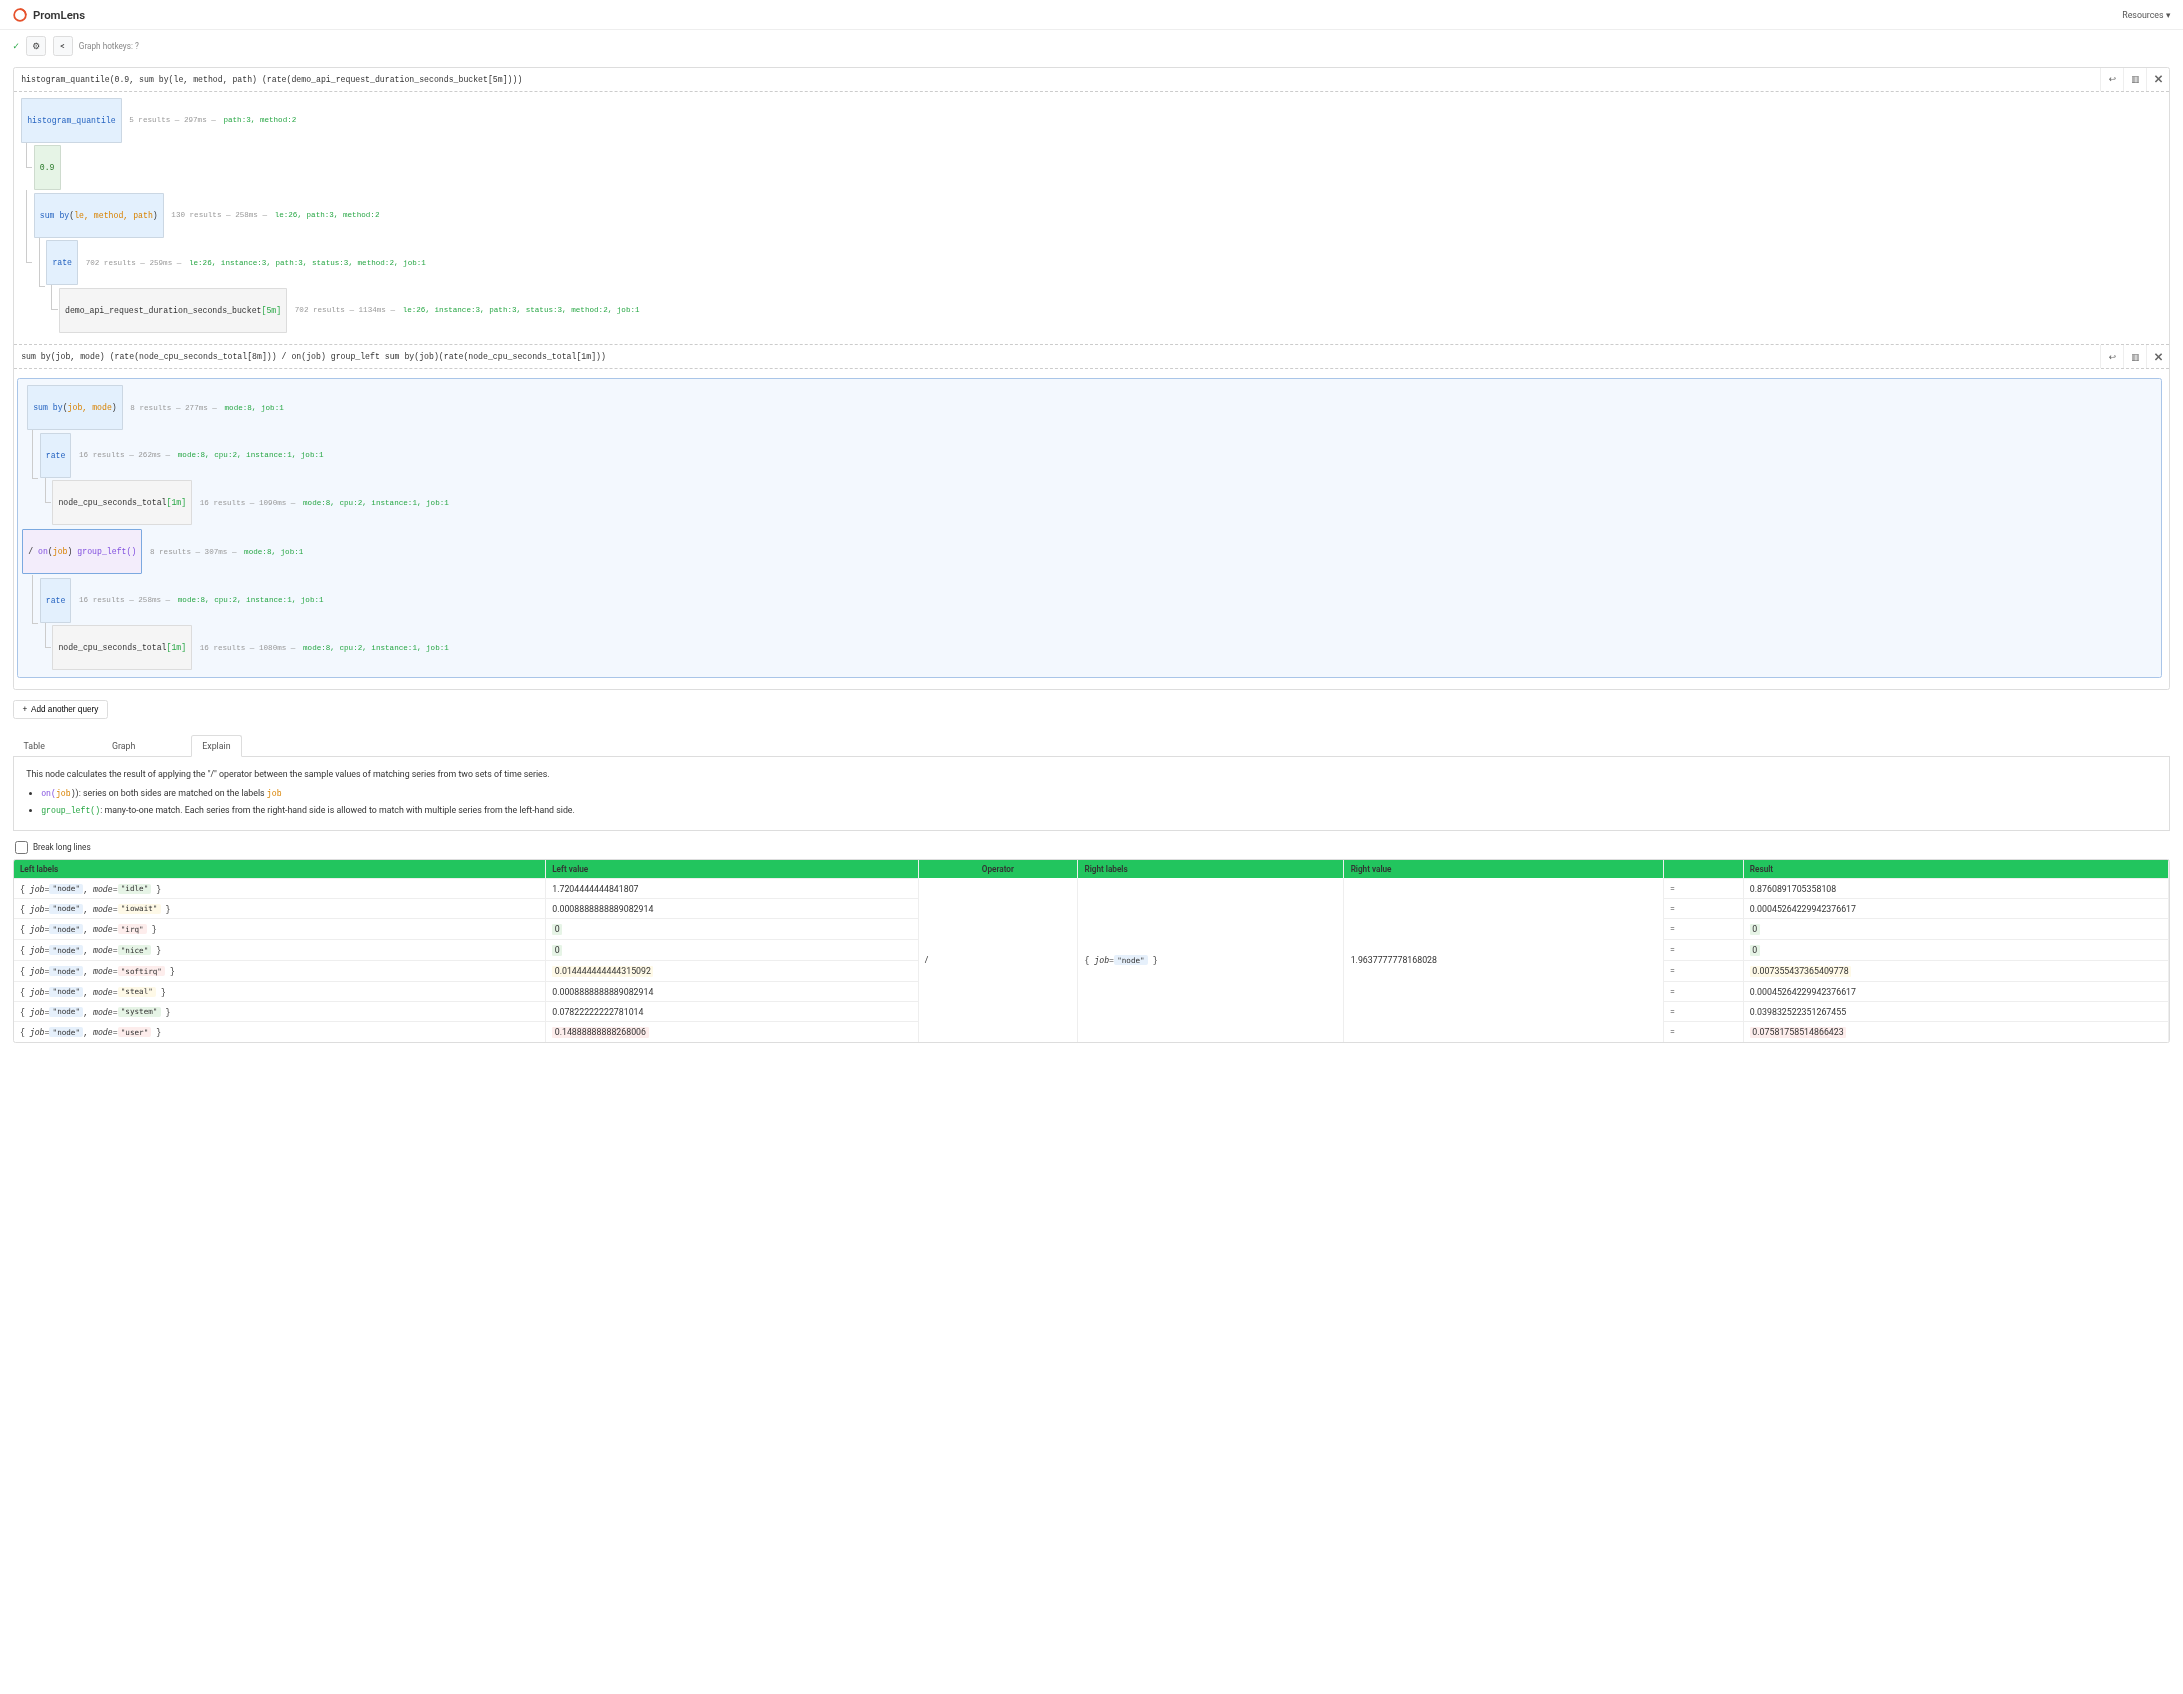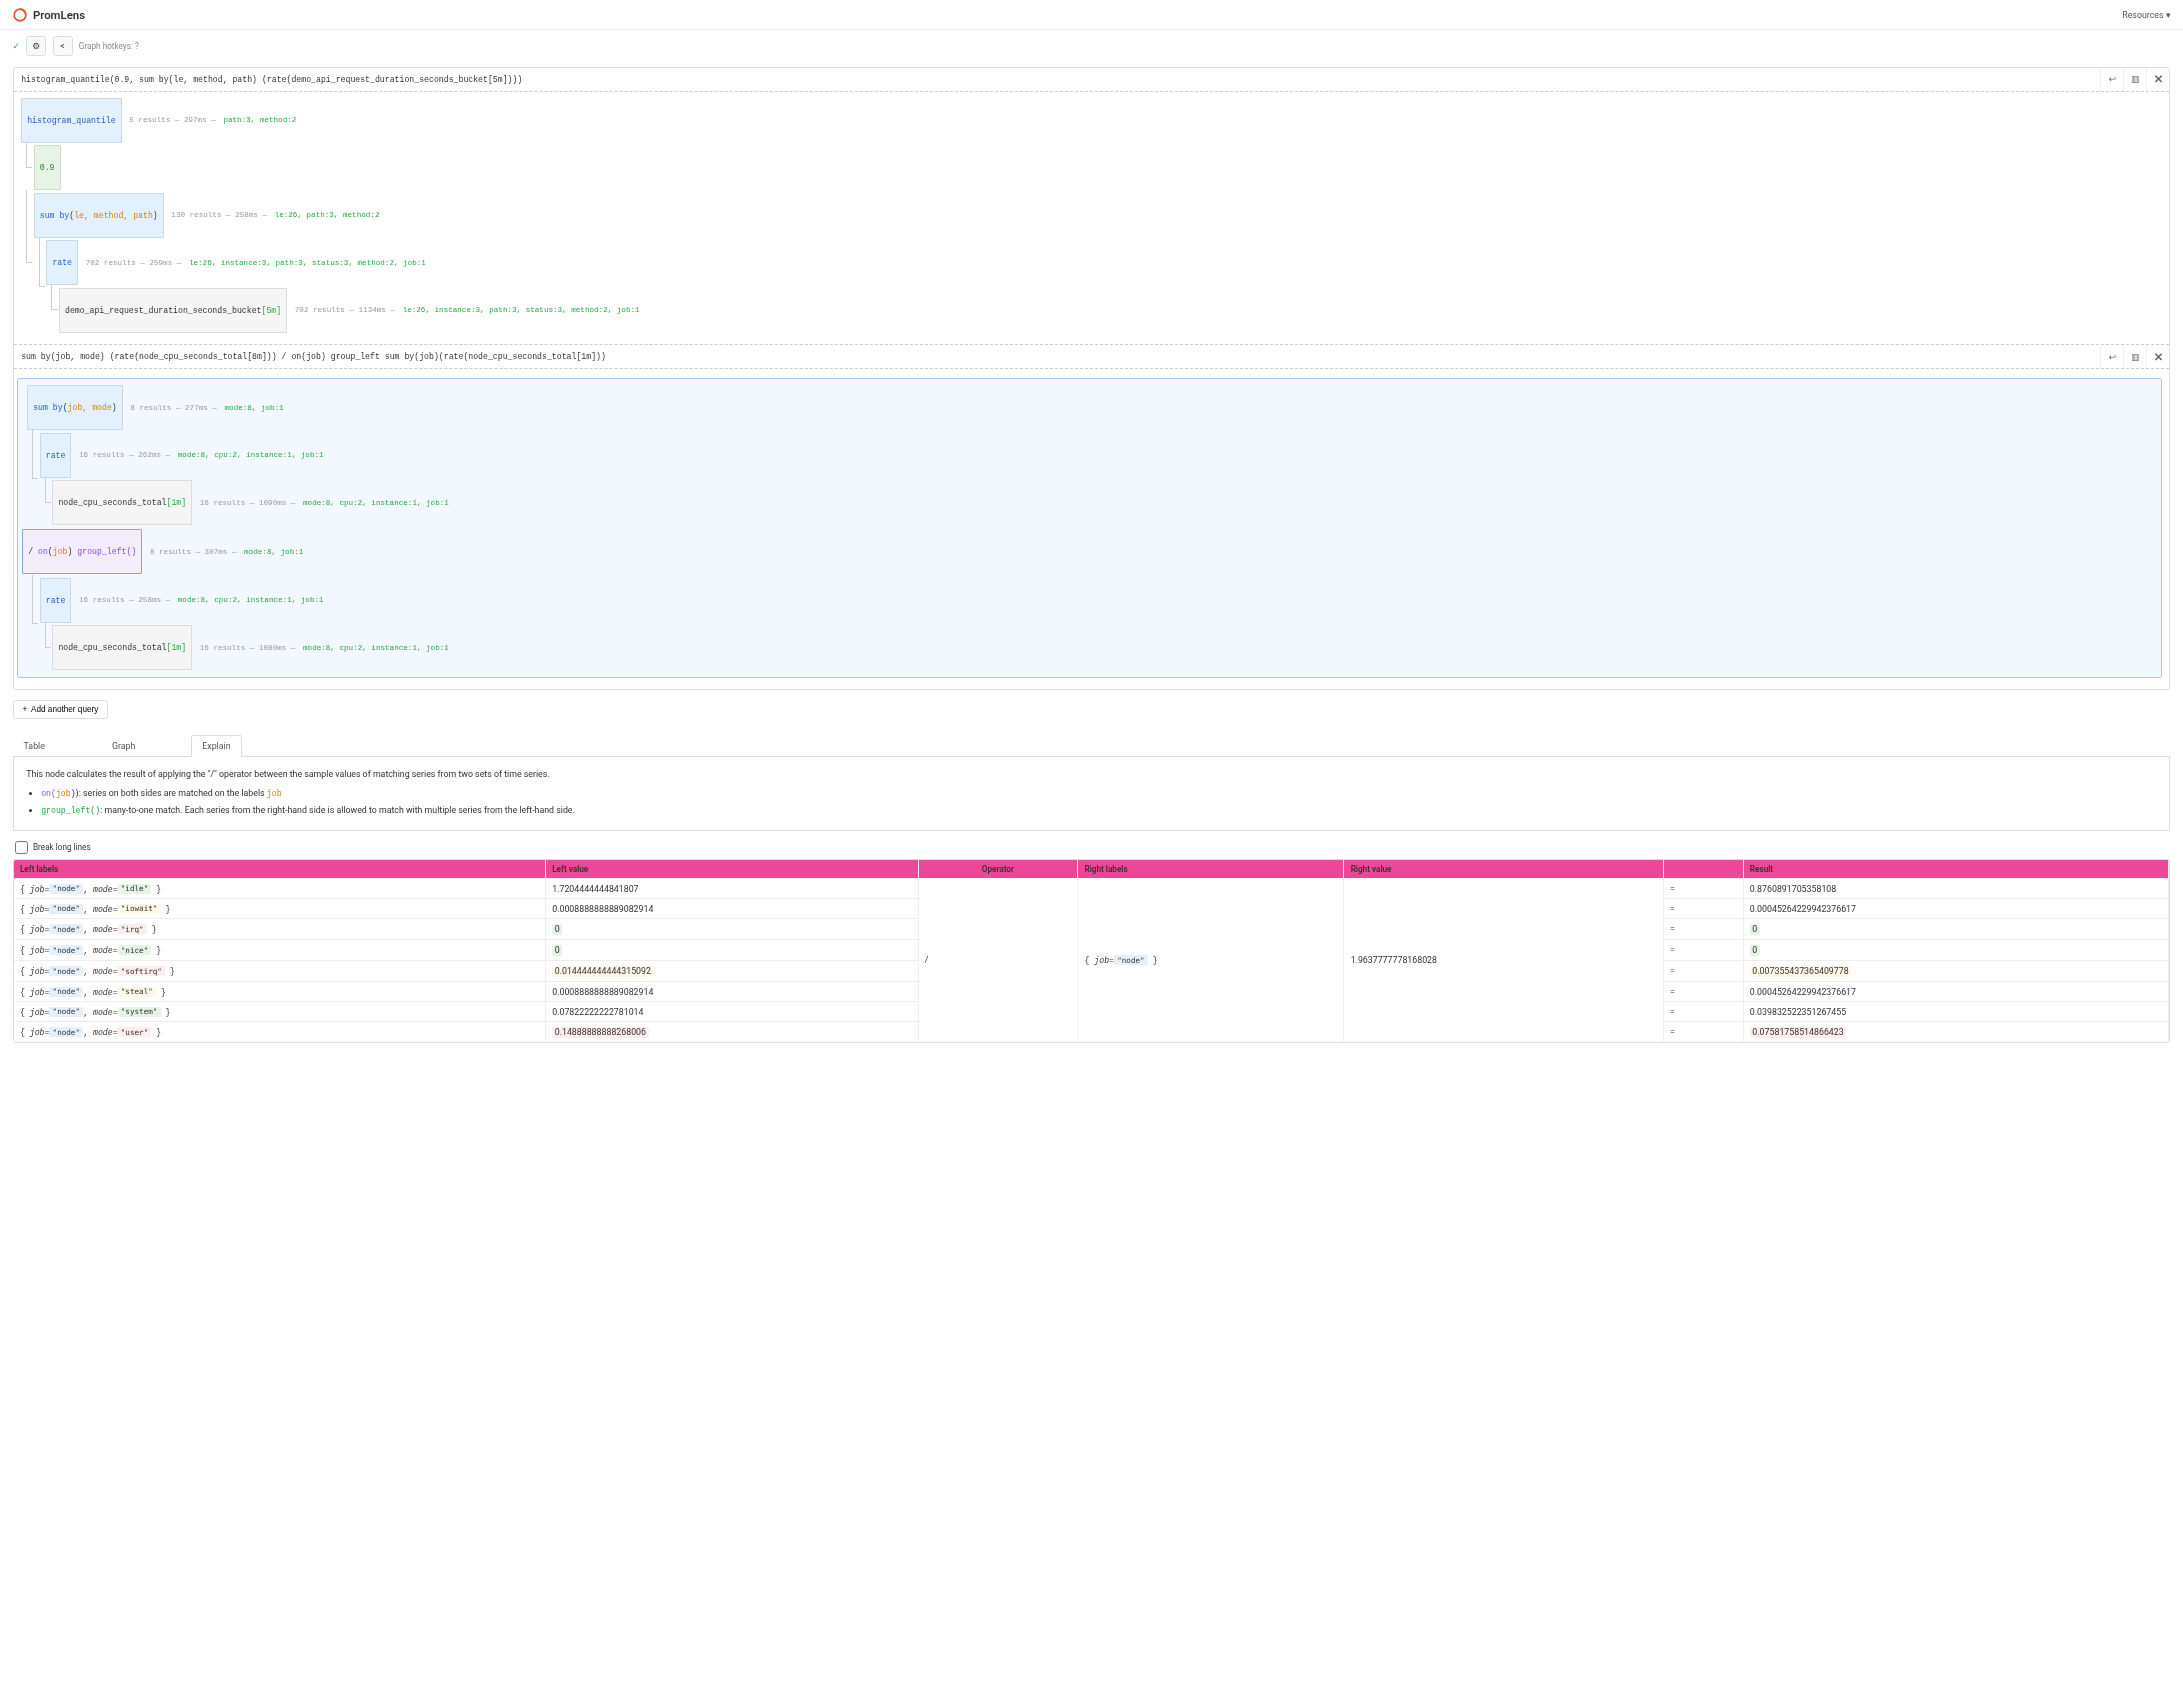--- a/index.html
+++ b/index.html
@@ -49,21 +49,21 @@
 .tab.active { border: 0.6px solid #ddd; border-bottom: 0.6px solid #fff; border-radius: 2.5px 2.5px 0 0; background: #fff; }
 
 .explain-box { margin: 0 12.6px; border: 0.6px solid #ddd; border-top: none; padding: 10px 12.6px; line-height: 1.6; }
 .explain-box ul { margin: 5px 0 0 15px; }
 .explain-box li { margin: 2.5px 0; }
 
 .break-lines { margin: 10px 15px 5px 15px; display: flex; align-items: center; gap: 5px; font-size: 8.2px; }
 
 .result-table { margin: 0 12.6px 12.6px 12.6px; border: 0.6px solid #ddd; border-radius: 2.5px; overflow: hidden; }
 .rt-header, .rt-row { display: grid; grid-template-columns: 2fr 1.4fr 0.6fr 1fr 1.2fr 0.3fr 1.6fr; }
-.rt-header { background: #ec4899; font-weight: 600; font-size: 8.2px; }
+.rt-header { background: #22c55e; font-weight: 600; font-size: 8.2px; }
 .rt-header > div, .rt-row > div { padding: 4.4px 6.3px; border-right: 0.6px solid #eee; display: flex; align-items: center; }
 .rt-header > div:nth-child(3), .rt-row > div:nth-child(3) { justify-content: center; }
 .label-tag { display: inline-block; padding: 0.6px 3.2px; border-radius: 1.9px; font-family: monospace; font-size: 7.6px; }
 .j-node { background: #e6f0fb; }
 .m-idle { background: #e6f4e6; }
 .m-iowait { background: #fef9e7; }
 .m-irq { background: #fdedec; }
 .m-nice { background: #e6f4e6; }
 .m-softirq { background: #fdedec; }
 .m-steal { background: #fef9e7; }

